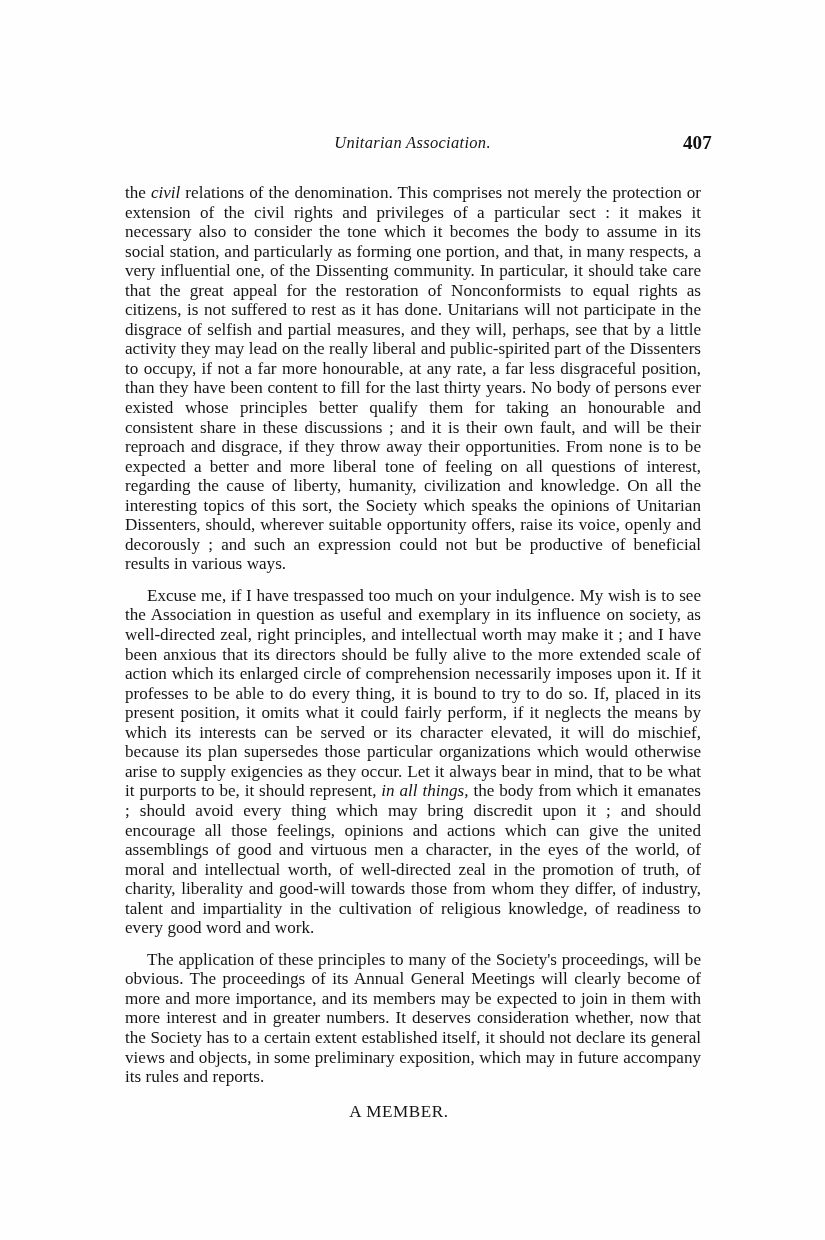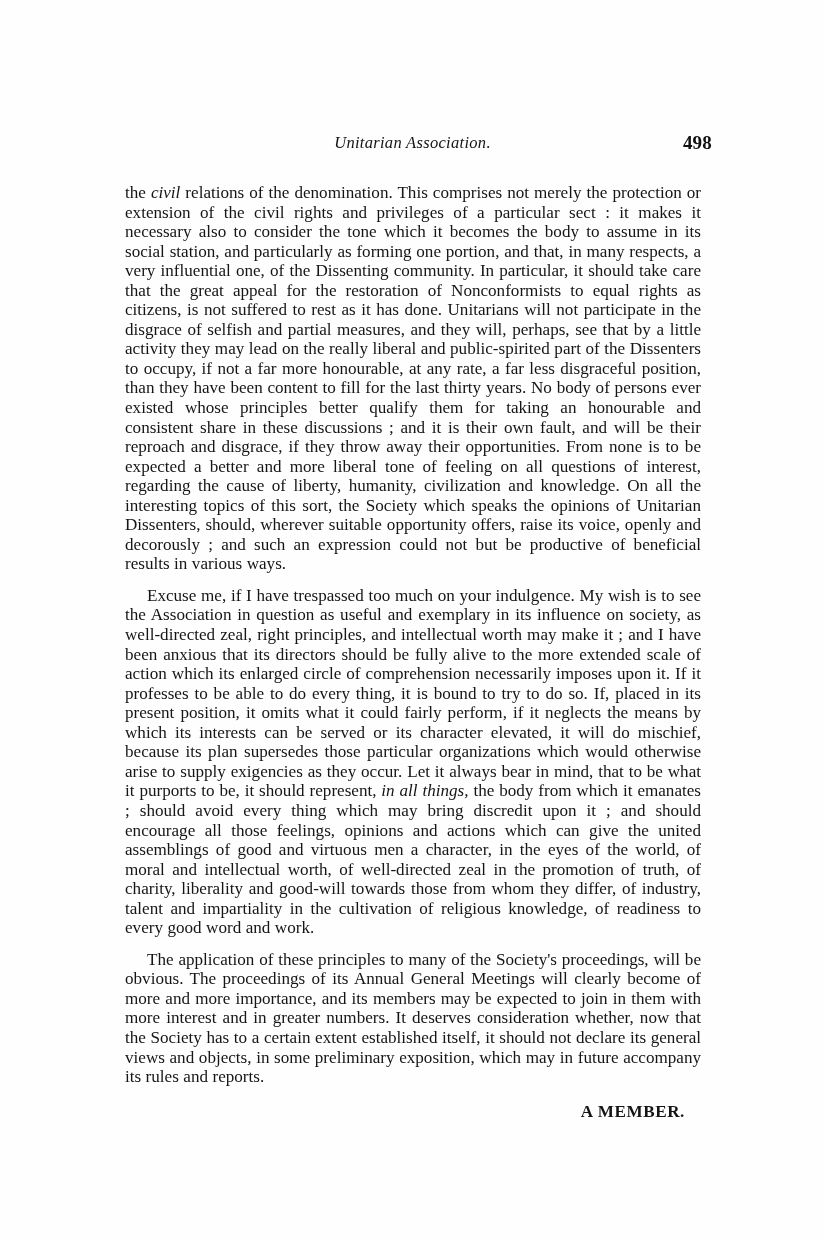--- a/index.html
+++ b/index.html
@@ -73,36 +73,35 @@
     text-indent: 0;
   }
   p.para i {
     font-style: italic;
   }
   .signature {
     margin: 0;
     padding: 0;
     font-size: 17.1px;
     line-height: 19.55px;
-    text-align: right;
+    text-align: center;
     padding-right: 28px;
     padding-top: 3px;
     letter-spacing: 0.6px;
     color: #151515;
-    font-weight: bold;
   }
 </style>
 </head>
 <body>
 
 <div class="page">
 
   <div class="running-head">
     <div class="running-head-title">Unitarian Association.</div>
-    <div class="running-head-folio">498</div>
+    <div class="running-head-folio">407</div>
   </div>
 
   <div class="textblock">
 
     <p class="para first">the <i>civil</i> relations of the denomination. This comprises not merely the protection or extension of the civil rights and privileges of a particular sect : it makes it necessary also to consider the tone which it becomes the body to assume in its social station, and particularly as forming one portion, and that, in many respects, a very influential one, of the Dissenting community. In particular, it should take care that the great appeal for the restoration of Nonconformists to equal rights as citizens, is not suffered to rest as it has done. Unitarians will not participate in the disgrace of selfish and partial measures, and they will, perhaps, see that by a little activity they may lead on the really liberal and public-spirited part of the Dissenters to occupy, if not a far more honourable, at any rate, a far less disgraceful position, than they have been content to fill for the last thirty years. No body of persons ever existed whose principles better qualify them for taking an honourable and consistent share in these discussions ; and it is their own fault, and will be their reproach and disgrace, if they throw away their opportunities. From none is to be expected a better and more liberal tone of feeling on all questions of interest, regarding the cause of liberty, humanity, civilization and knowledge. On all the interesting topics of this sort, the Society which speaks the opinions of Unitarian Dissenters, should, wherever suitable opportunity offers, raise its voice, openly and decorously ; and such an expression could not but be productive of beneficial results in various ways.</p>
 
     <p class="para">Excuse me, if I have trespassed too much on your indulgence. My wish is to see the Association in question as useful and exemplary in its influence on society, as well-directed zeal, right principles, and intellectual worth may make it ; and I have been anxious that its directors should be fully alive to the more extended scale of action which its enlarged circle of comprehension necessarily imposes upon it. If it professes to be able to do every thing, it is bound to try to do so. If, placed in its present position, it omits what it could fairly perform, if it neglects the means by which its interests can be served or its character elevated, it will do mischief, because its plan supersedes those particular organizations which would otherwise arise to supply exigencies as they occur. Let it always bear in mind, that to be what it purports to be, it should represent, <i>in all things,</i> the body from which it emanates ; should avoid every thing which may bring discredit upon it ; and should encourage all those feelings, opinions and actions which can give the united assemblings of good and virtuous men a character, in the eyes of the world, of moral and intellectual worth, of well-directed zeal in the promotion of truth, of charity, liberality and good-will towards those from whom they differ, of industry, talent and impartiality in the cultivation of religious knowledge, of readiness to every good word and work.</p>
 
     <p class="para">The application of these principles to many of the Society's proceedings, will be obvious. The proceedings of its Annual General Meetings will clearly become of more and more importance, and its members may be expected to join in them with more interest and in greater numbers. It deserves consideration whether, now that the Society has to a certain extent established itself, it should not declare its general views and objects, in some preliminary exposition, which may in future accompany its rules and reports.</p>
 

